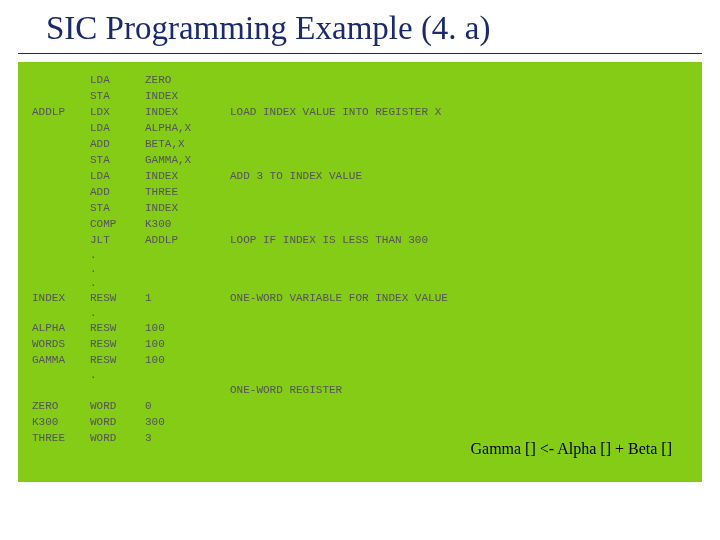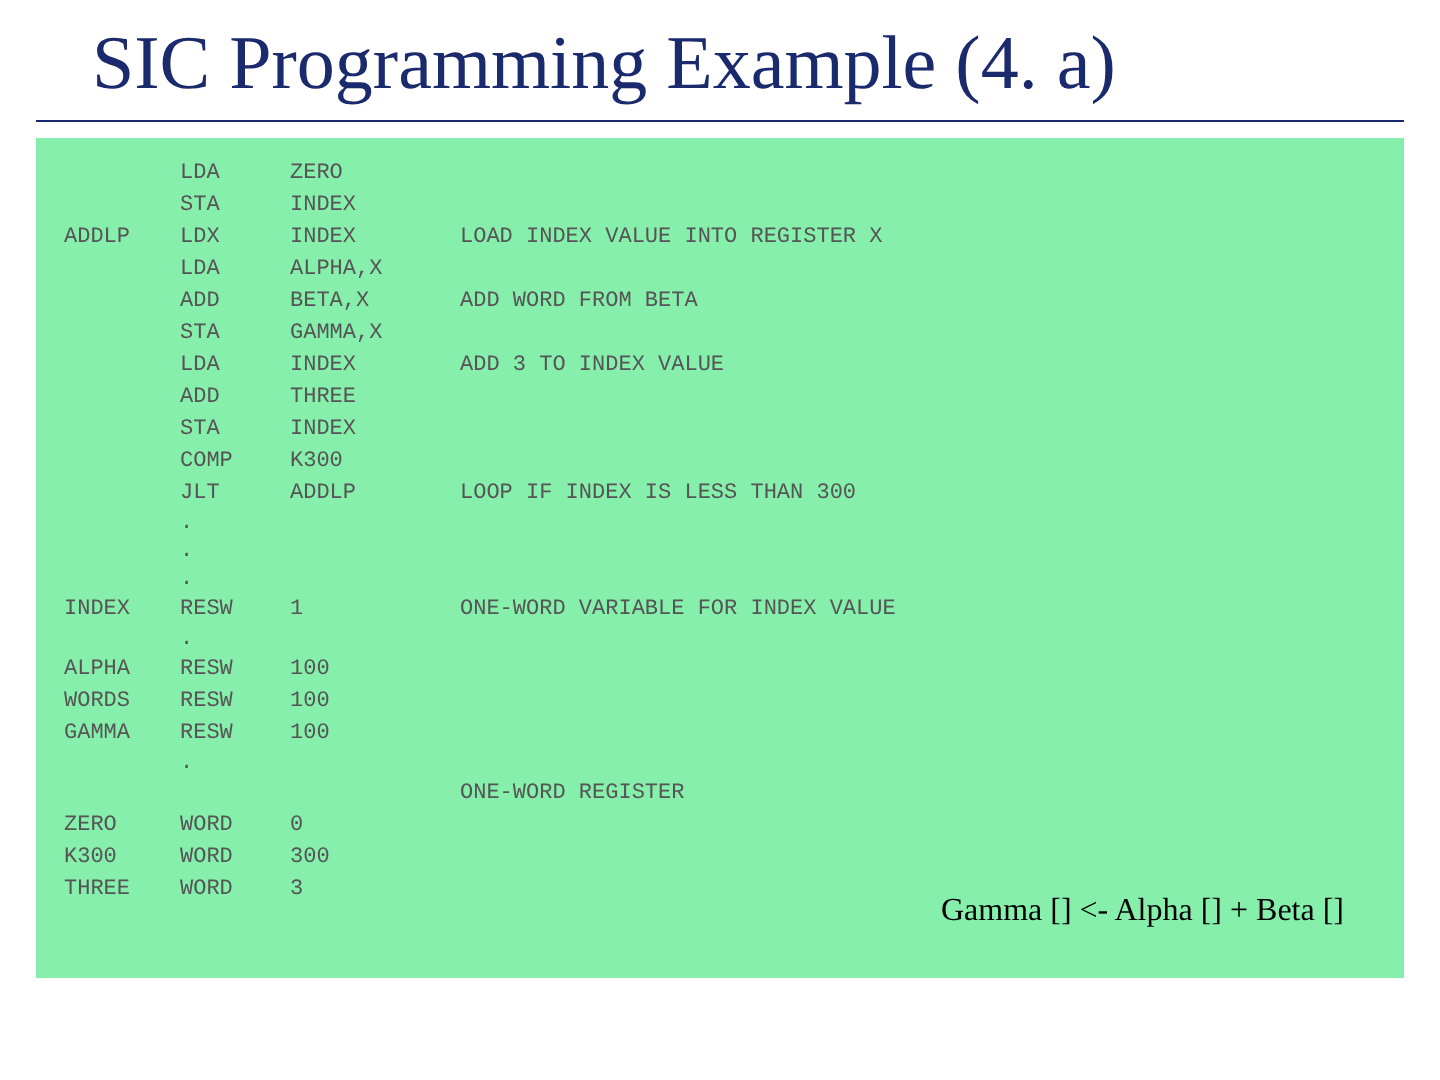--- a/index.html
+++ b/index.html
@@ -6,29 +6,29 @@
     margin: 0;
     padding: 0;
     width: 720px;
     height: 540px;
     background: #fff;
     font-family: "Times New Roman", serif;
     overflow: hidden;
     position: relative;
   }
   .title {
-    font-size: 38px;
+    font-size: 33px;
     color: #1a2a6c;
     padding: 10px 20px 6px 28px;
     border-bottom: 1.5px solid #1a2a6c;
     margin: 0 18px 8px 18px;
     font-weight: normal;
   }
   .code-area {
-    background: #86efac;
+    background: #84cc16;
     margin: 0 18px;
     padding: 10px 14px 10px 14px;
     height: 420px;
     position: relative;
     box-sizing: border-box;
   }
   .row {
     display: flex;
     font-family: "Courier New", monospace;
     font-size: 11px;
@@ -54,21 +54,21 @@
 <body>
 
 <div class="title">SIC Programming Example (4. a)</div>
 
 <div class="code-area">
   <div id="code-container">
       <div class="row"><span class="col-label"></span><span class="col-opcode">LDA</span><span class="col-operand">ZERO</span></div>
       <div class="row"><span class="col-label"></span><span class="col-opcode">STA</span><span class="col-operand">INDEX</span><span class="col-comment"></span></div>
       <div class="row"><span class="col-label">ADDLP</span><span class="col-opcode">LDX</span><span class="col-operand">INDEX</span><span class="col-comment">LOAD INDEX VALUE INTO REGISTER X</span></div>
       <div class="row"><span class="col-label"></span><span class="col-opcode">LDA</span><span class="col-operand">ALPHA,X</span></div>
-      <div class="row"><span class="col-label"></span><span class="col-opcode">ADD</span><span class="col-operand">BETA,X</span><span class="col-comment">ADD WORD FROM BETA</span></div>
+      <div class="row"><span class="col-label"></span><span class="col-opcode">ADD</span><span class="col-operand">BETA,X</span></div>
       <div class="row"><span class="col-label"></span><span class="col-opcode">STA</span><span class="col-operand">GAMMA,X</span></div>
       <div class="row"><span class="col-label"></span><span class="col-opcode">LDA</span><span class="col-operand">INDEX</span><span class="col-comment">ADD 3 TO INDEX VALUE</span></div>
       <div class="row"><span class="col-label"></span><span class="col-opcode">ADD</span><span class="col-operand">THREE</span><span class="col-comment"></span></div>
       <div class="row"><span class="col-label"></span><span class="col-opcode">STA</span><span class="col-operand">INDEX</span><span class="col-comment"></span></div>
       <div class="row"><span class="col-label"></span><span class="col-opcode">COMP</span><span class="col-operand">K300</span></div>
       <div class="row"><span class="col-label"></span><span class="col-opcode">JLT</span><span class="col-operand">ADDLP</span><span class="col-comment">LOOP IF INDEX IS LESS THAN 300</span></div>
       <div class="dot-row">.</div>
       <div class="dot-row">.</div>
       <div class="dot-row">.</div>
       <div class="row"><span class="col-label">INDEX</span><span class="col-opcode">RESW</span><span class="col-operand">1</span><span class="col-comment">ONE-WORD VARIABLE FOR INDEX VALUE</span></div>

